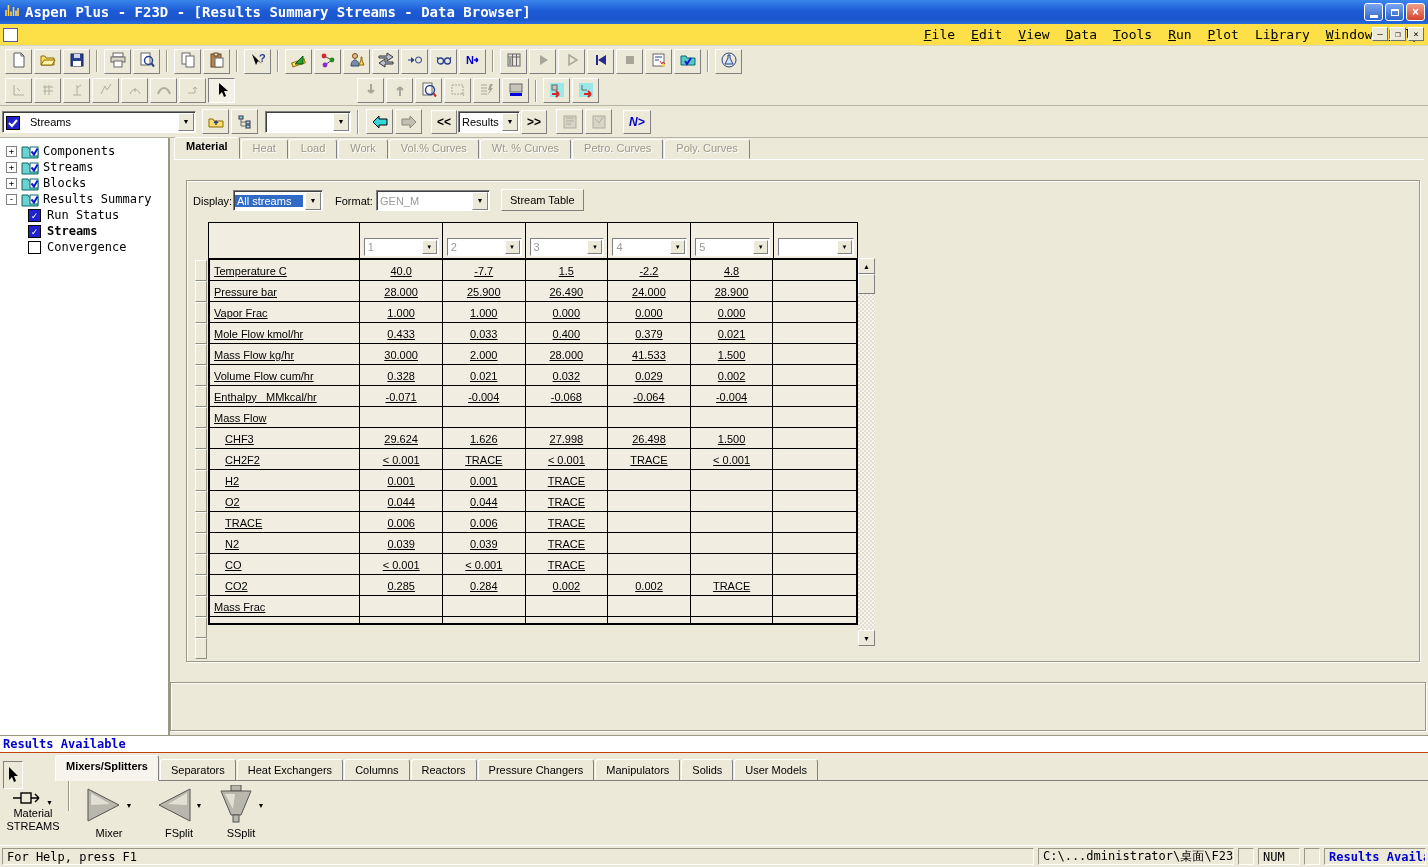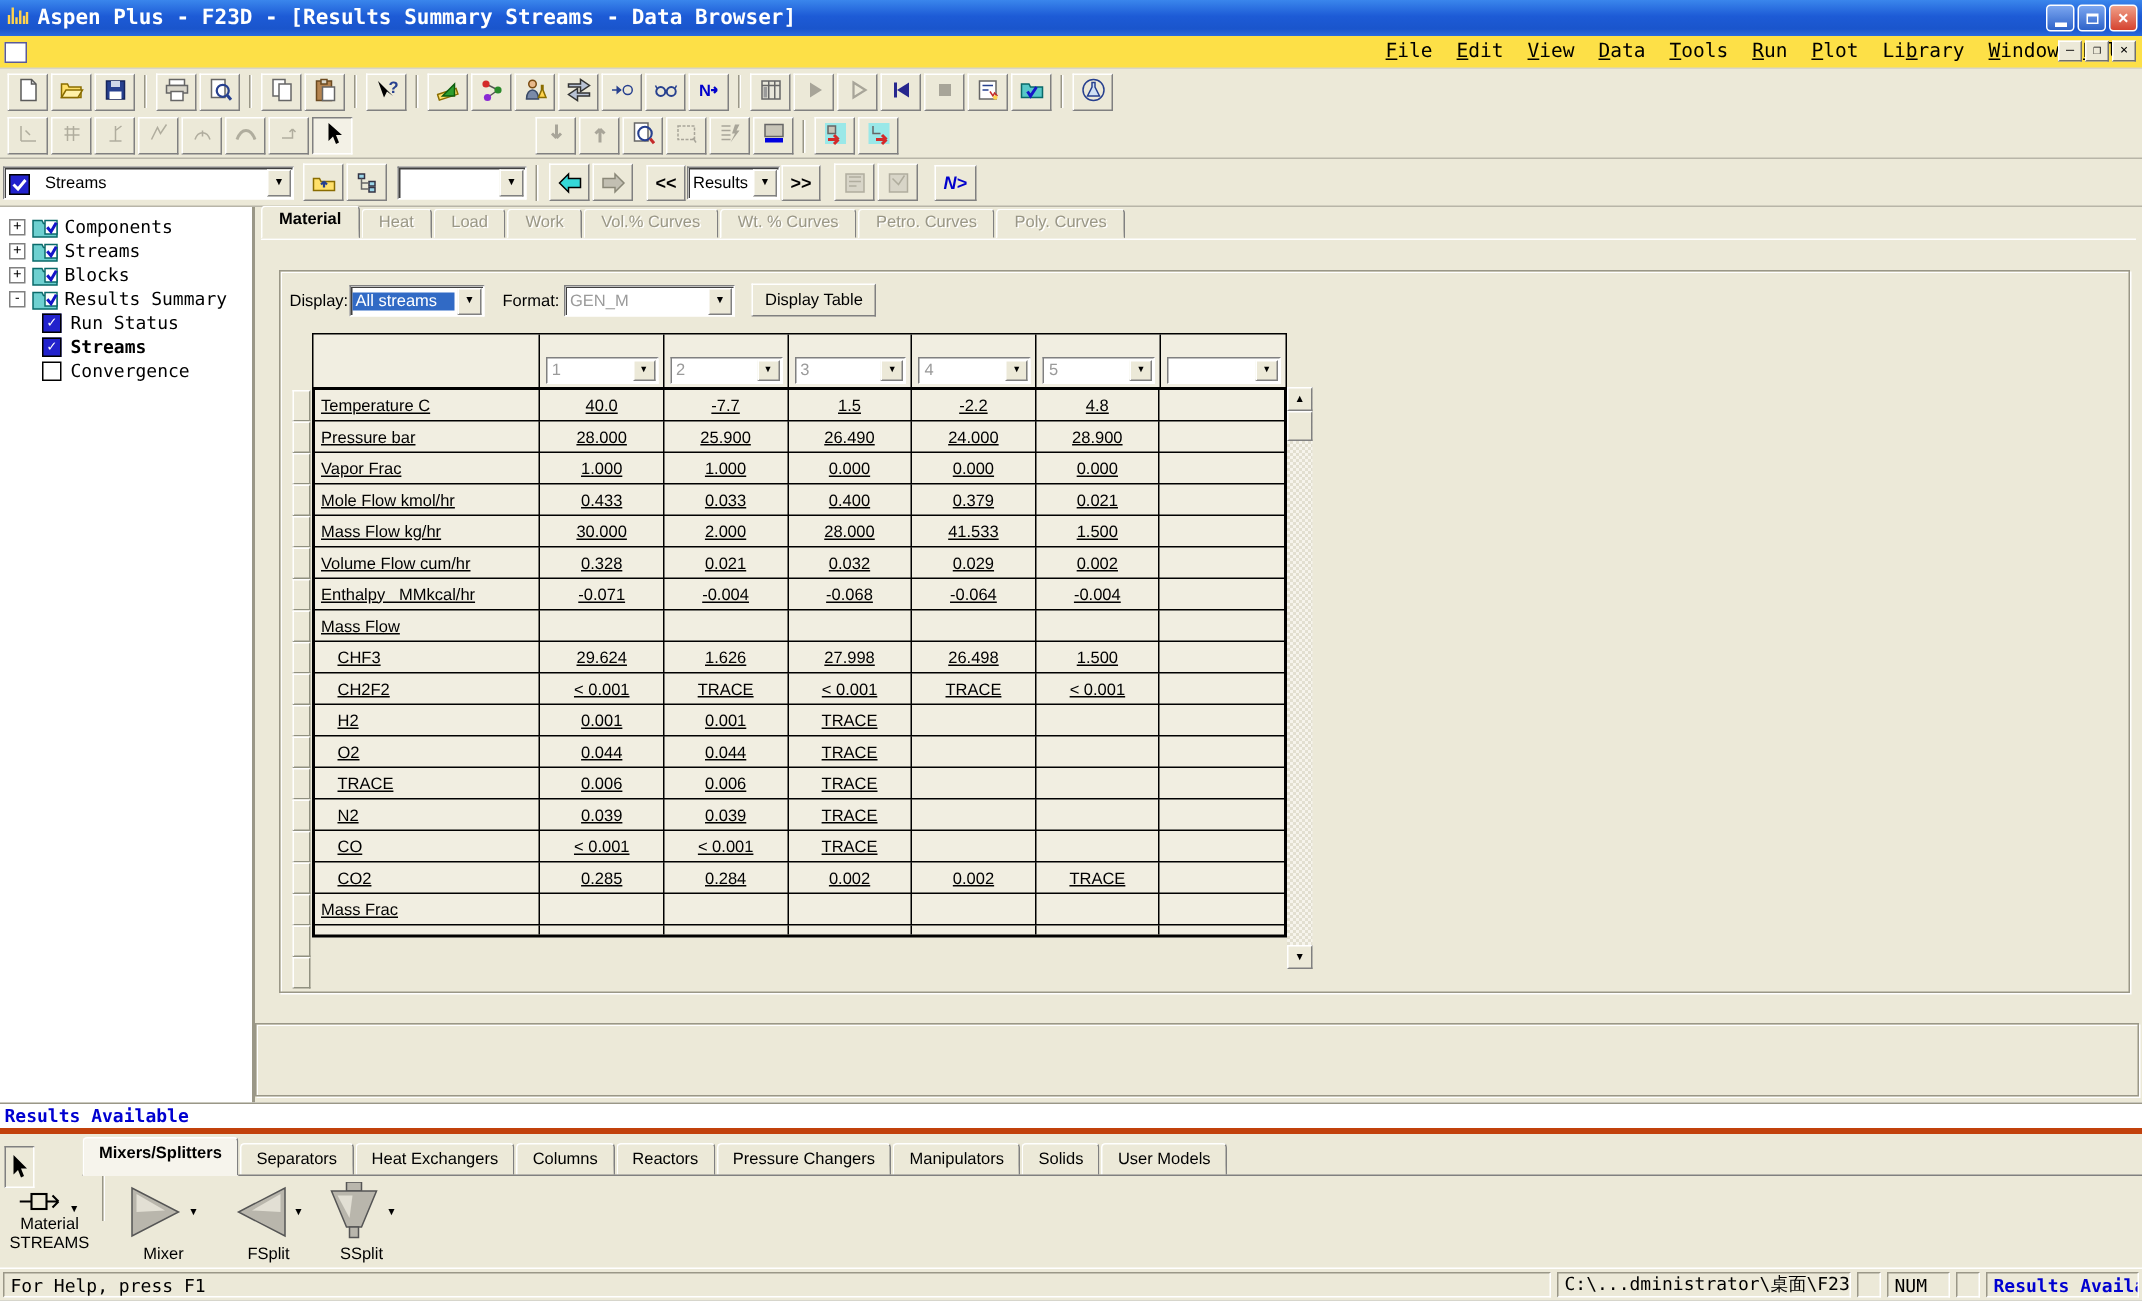--- a/index.html
+++ b/index.html
@@ -115,21 +115,21 @@
     border-color:#fff #808080 #808080 #fff; }
 
   .bottom-panel { position:absolute; left:170px; top:682px; width:1256px; height:49px;
     border:1px solid #9a9787; box-shadow:inset 1px 1px 0 #fff, 1px 1px 0 #fff; background:#ECE9D8; }
 
   
   .results-strip { position:absolute; left:0; top:735px; width:1428px; height:17px; background:#fff;
     border-top:1px solid #9a9787; font-family:"DejaVu Sans Mono",monospace; font-size:12px; font-weight:bold;
     color:#0000d0; padding:1px 0 0 3px; }
   .modellib { position:absolute; left:0; top:752px; width:1428px; height:92px; background:#ECE9D8;
-    border-top:4px solid #c2410c; }
+    border-top:1px solid #c2410c; }
   .libtabs { position:absolute; left:55px; top:2px; display:flex; align-items:flex-end; height:26px; }
   .libtab { height:22px; padding:4px 10px 0; border:1px solid; border-color:#fff #808080 transparent #fff;
     border-top-left-radius:3px; border-top-right-radius:3px; margin-right:1px; font-size:11px; white-space:nowrap; }
   .libtab.active { height:26px; font-weight:bold; background:#F6F4EC; z-index:2; }
   .libbody { position:absolute; left:55px; top:27px; width:1373px; height:64px; border-top:1px solid #808080;
     background:#ECE9D8; }
   .pointerbtn { position:absolute; left:3px; top:8px; width:20px; height:28px; background:#ECE9D8;
     border:1px solid; border-color:#808080 #fff #fff #808080; display:flex; align-items:center; justify-content:center; }
   .streamblock { position:absolute; left:1px; top:38px; width:64px; text-align:center; }
   .streamblock .lbl { font-size:11px; line-height:13px; }
@@ -582,21 +582,21 @@
   <div class="combo" style="position:absolute; left:233px; top:190px; width:90px; height:21px;">
     <span class="cval" style="background:#316AC5; color:#fff; margin:1px; padding-left:2px;">All streams</span>
     <span class="carrow">▼</span>
   </div>
   <span class="disp-label" style="position:absolute; left:335px; top:195px;">Format:</span>
   <div class="combo" style="position:absolute; left:376px; top:190px; width:114px; height:21px;">
     <span class="cval" style="color:#9a9a9a;">GEN_M</span>
     <span class="carrow">▼</span>
   </div>
   <div class="stbtn" style="left:501px; top:189px;">
-      <span>Display Table</span>
+      <span>Stream Table</span>
     </div>
 
   <div class="tblwrap" id="stream-table">
       <div class="stubs">
         <div class="stub"></div>
         <div class="stub"></div>
         <div class="stub"></div>
         <div class="stub"></div>
         <div class="stub"></div>
         <div class="stub"></div>

